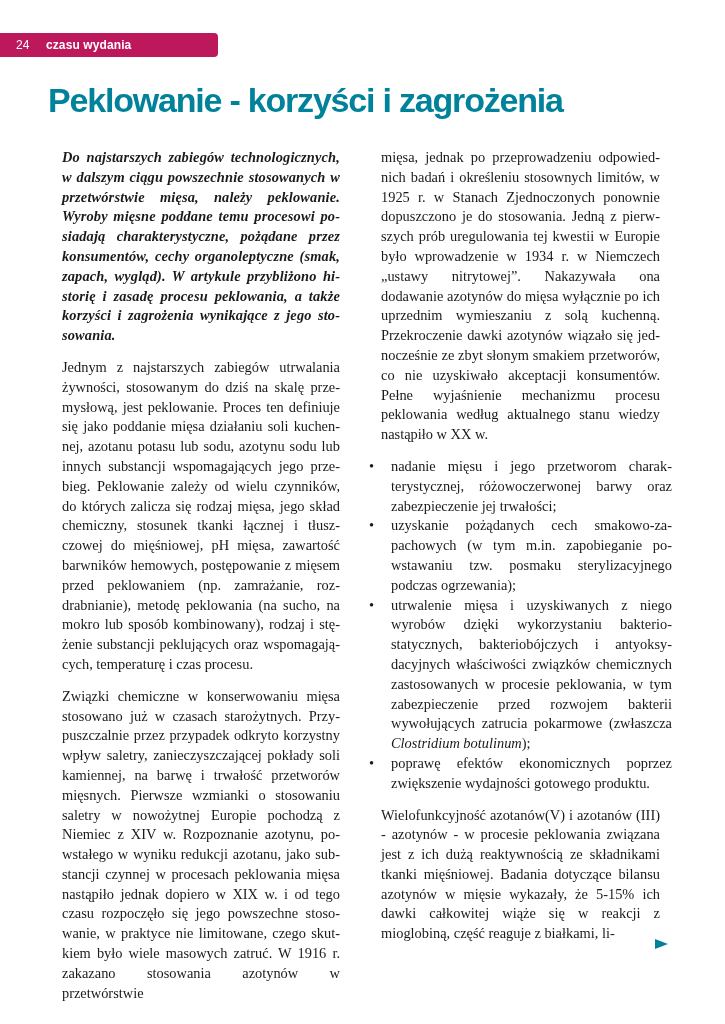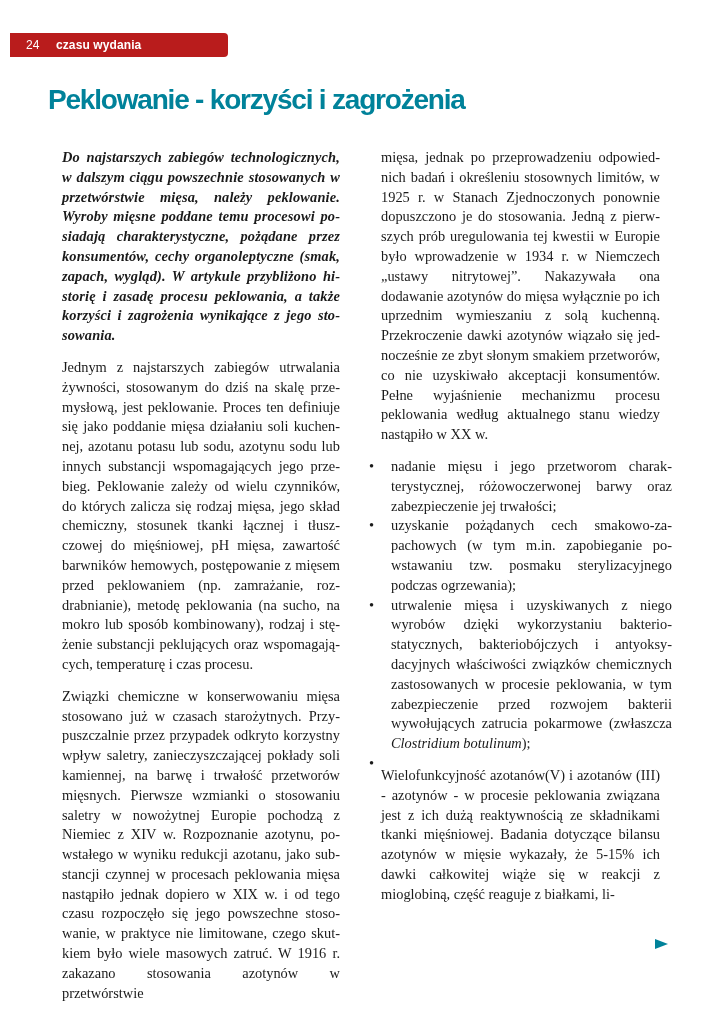--- a/index.html
+++ b/index.html
@@ -14,47 +14,46 @@
       overflow: hidden;
       font-family: "Liberation Serif", "DejaVu Serif", serif;
       color: #1a1a1a;
     }
     .header-bar {
       position: absolute;
       left: 0;
       top: 33px;
       width: 218px;
       height: 24px;
-      background: #b91c1c;
+      background: #be185d;
       border-radius: 0 4px 4px 0;
       display: flex;
       align-items: center;
       color: #ffffff;
       font-family: "Liberation Sans", "DejaVu Sans", sans-serif;
       font-size: 12px;
-      margin-left: 10px;
     }
     .header-bar .page-num {
       margin-left: 16px;
       width: 30px;
       font-weight: normal;
     }
     .header-bar .section {
       font-weight: bold;
       letter-spacing: 0.1px;
     }
     .title {
       position: absolute;
       left: 48px;
       top: 73px;
       width: 640px;
       margin: 0;
       font-family: "Liberation Sans", "DejaVu Sans", sans-serif;
       font-weight: bold;
-      font-size: 28px;
+      font-size: 34px;
       letter-spacing: -1.2px;
       color: #00829a;
       line-height: 54px;
       white-space: nowrap;
     }
     .col {
       position: absolute;
       top: 136px;
       width: 302px;
       font-size: 14.4px;
@@ -128,18 +127,19 @@
     <li>
       <span class="bullet">•</span>
       <span>uzyskanie pożądanych cech smakowo-za­pachowych (w tym m.in. zapobieganie po­wstawaniu tzw. posmaku sterylizacyjnego podczas ogrzewania);</span>
     </li>
     <li>
       <span class="bullet">•</span>
       <span><span>utrwalenie mięsa i uzyskiwanych z niego wyrobów dzięki wykorzystaniu bakterio­statycznych, bakteriobójczych i antyoksy­dacyjnych właściwości związków chemicz­nych zastosowanych w procesie peklowania, w tym zabezpieczenie przed rozwojem bak­terii wywołujących zatrucia pokarmowe (zwłaszcza </span><span class="latin">Clostridium botulinum</span><span>);</span></span>
     </li>
     <li>
       <span class="bullet">•</span>
+      <span>poprawę efektów ekonomicznych poprzez zwiększenie wydajności gotowego produktu.</span>
     </li>
   </ul>
   <p>Wielofunkcyjność azotanów(V) i azotanów (III) - azotynów - w procesie peklowania zwią­zana jest z ich dużą reaktywnością ze skład­nikami tkanki mięśniowej. Badania dotyczą­ce bilansu azotynów w mięsie wykazały, że 5-15% ich dawki całkowitej wiąże się w reak­cji z mioglobiną, część reaguje z białkami, li-</p>
 </div>
 
 <div class="next-arrow"></div>
 
 </body></html>

